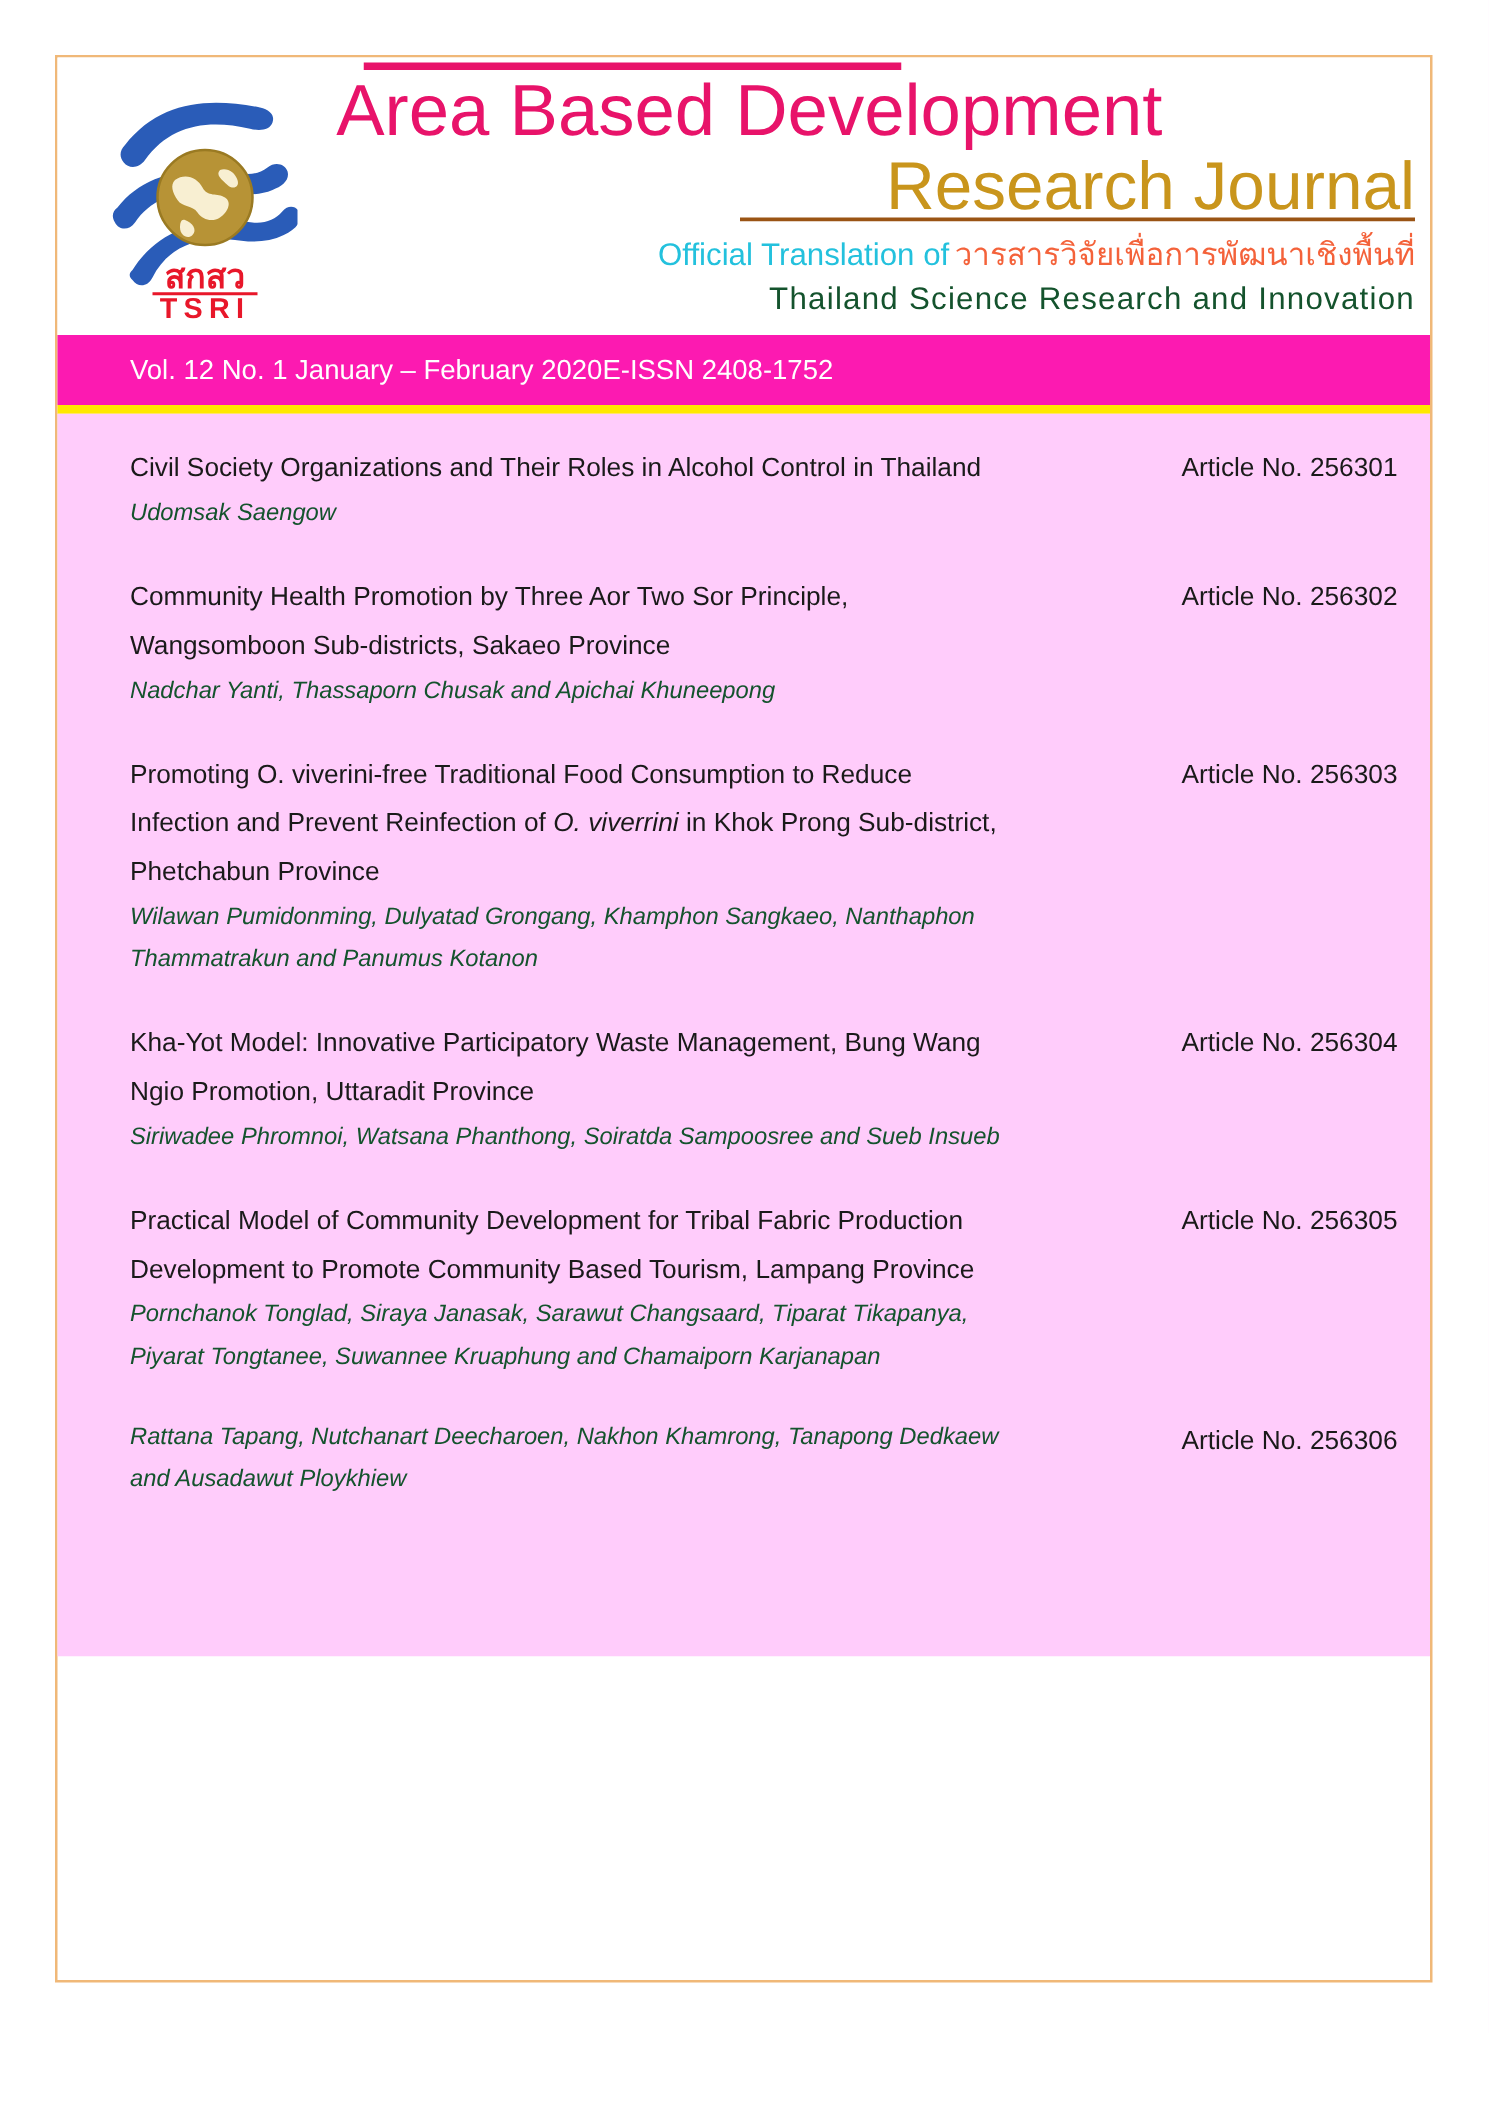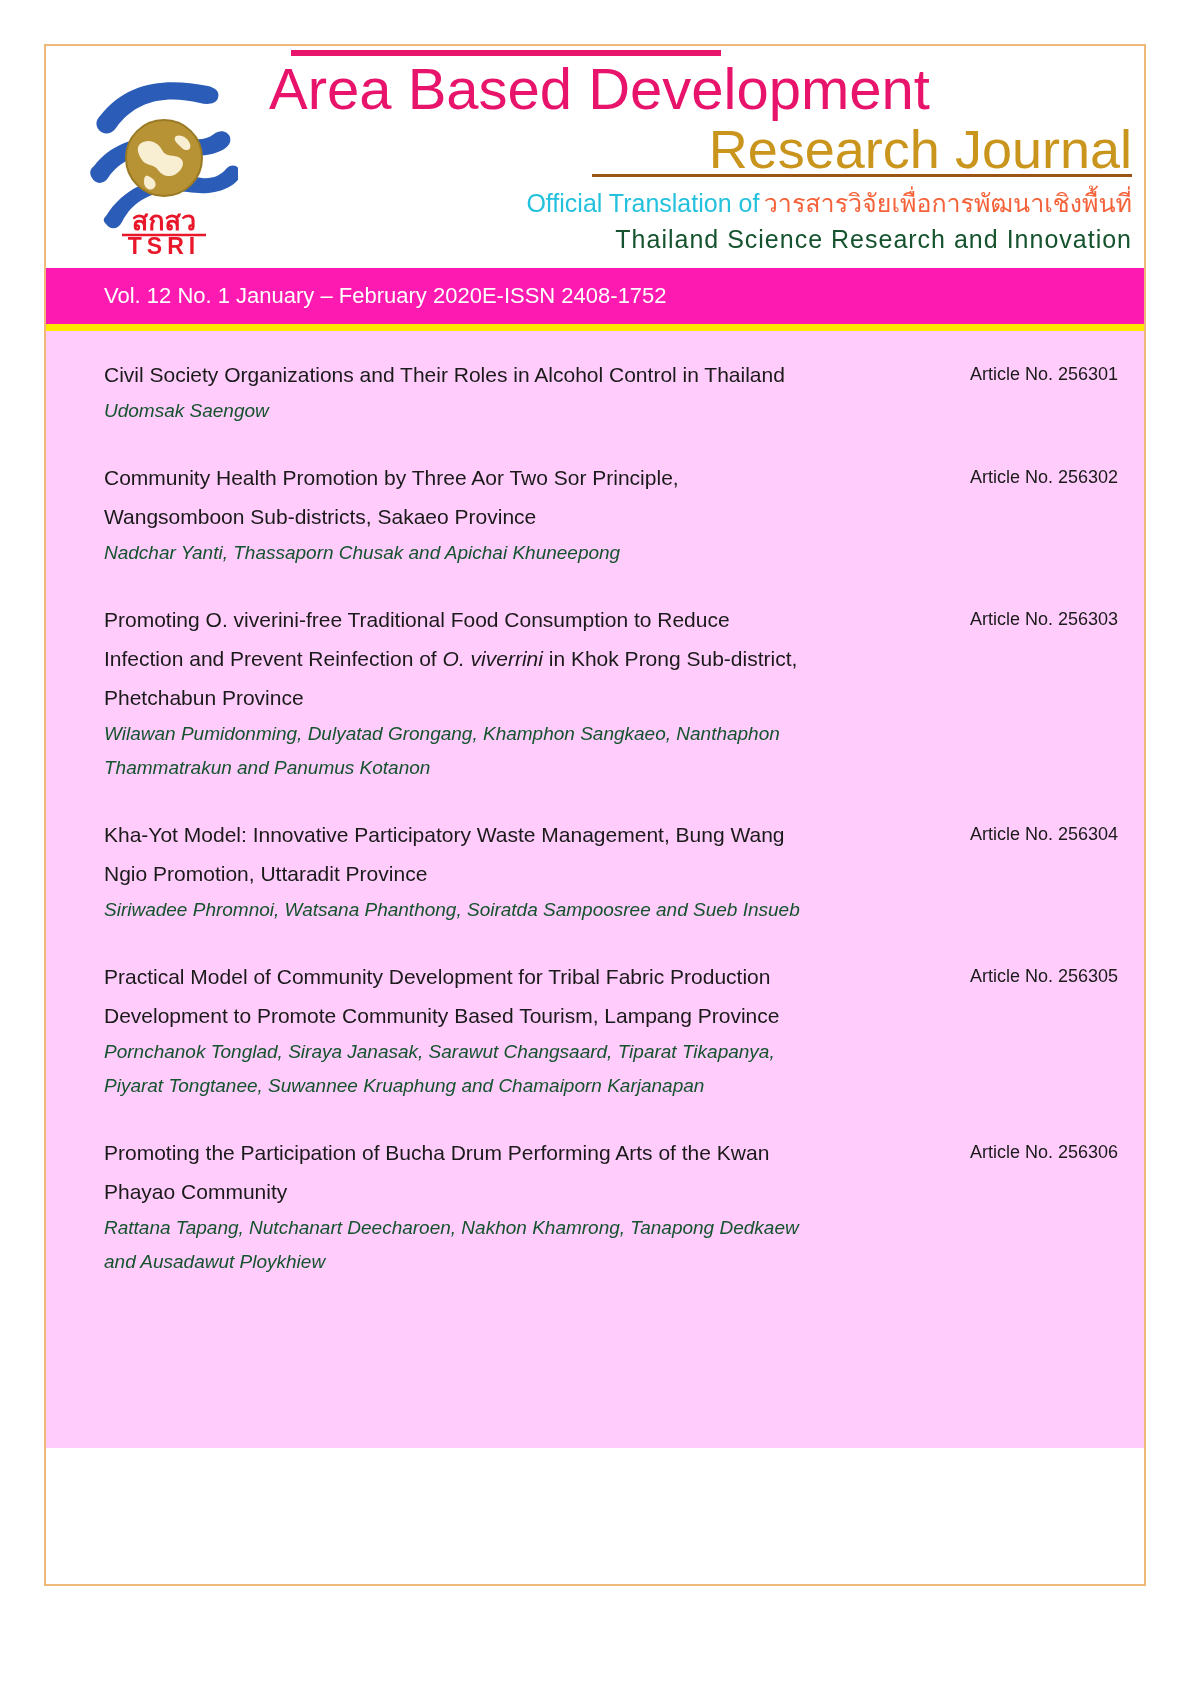--- a/index.html
+++ b/index.html
@@ -127,21 +127,21 @@
   }
 
   .yellow-bar {
     height: 7px;
     background: #ffe800;
   }
 
   
   .contents {
     background: #ffccfb;
-    height: 1117px;
+    height: 994px;
     padding: 24px 26px 0 58px;
     box-sizing: border-box;
   }
 
   .article {
     display: flex;
     align-items: flex-start;
     margin-bottom: 30px;
   }
   .article-main {
@@ -156,21 +156,21 @@
   .article-title i { font-style: italic; }
   .article-authors {
     font-size: 19px;
     line-height: 34px;
     color: #14532d;
     font-style: italic;
   }
   .article-no {
     flex: 1 1 auto;
     text-align: right;
-    font-size: 18px;
+    font-size: 21px;
     line-height: 39px;
     color: #1a1a1a;
     white-space: nowrap;
     padding-top: 0px;
   }
 </style>
 </head>
 <body>
 
 <div class="page-frame">
@@ -247,21 +247,20 @@
         </div>
         <div class="article">
           <div class="article-main">
             <div class="article-title">Practical Model of Community Development for Tribal Fabric Production Development to Promote Community Based Tourism, Lampang Province</div>
             <div class="article-authors">Pornchanok Tonglad, Siraya Janasak, Sarawut Changsaard, Tiparat Tikapanya, Piyarat Tongtanee, Suwannee Kruaphung and Chamaiporn Karjanapan</div>
           </div>
           <div class="article-no">Article No. 256305</div>
         </div>
         <div class="article">
           <div class="article-main">
-            <div class="article-title">Promoting the Participation of Bucha Drum Performing Arts of the Kwan Phayao Community</div>
             <div class="article-authors">Rattana Tapang, Nutchanart Deecharoen, Nakhon Khamrong, Tanapong Dedkaew and Ausadawut Ploykhiew</div>
           </div>
           <div class="article-no">Article No. 256306</div>
         </div>
       </div>
   </div>
 
 </div>
 
 </body></html>

